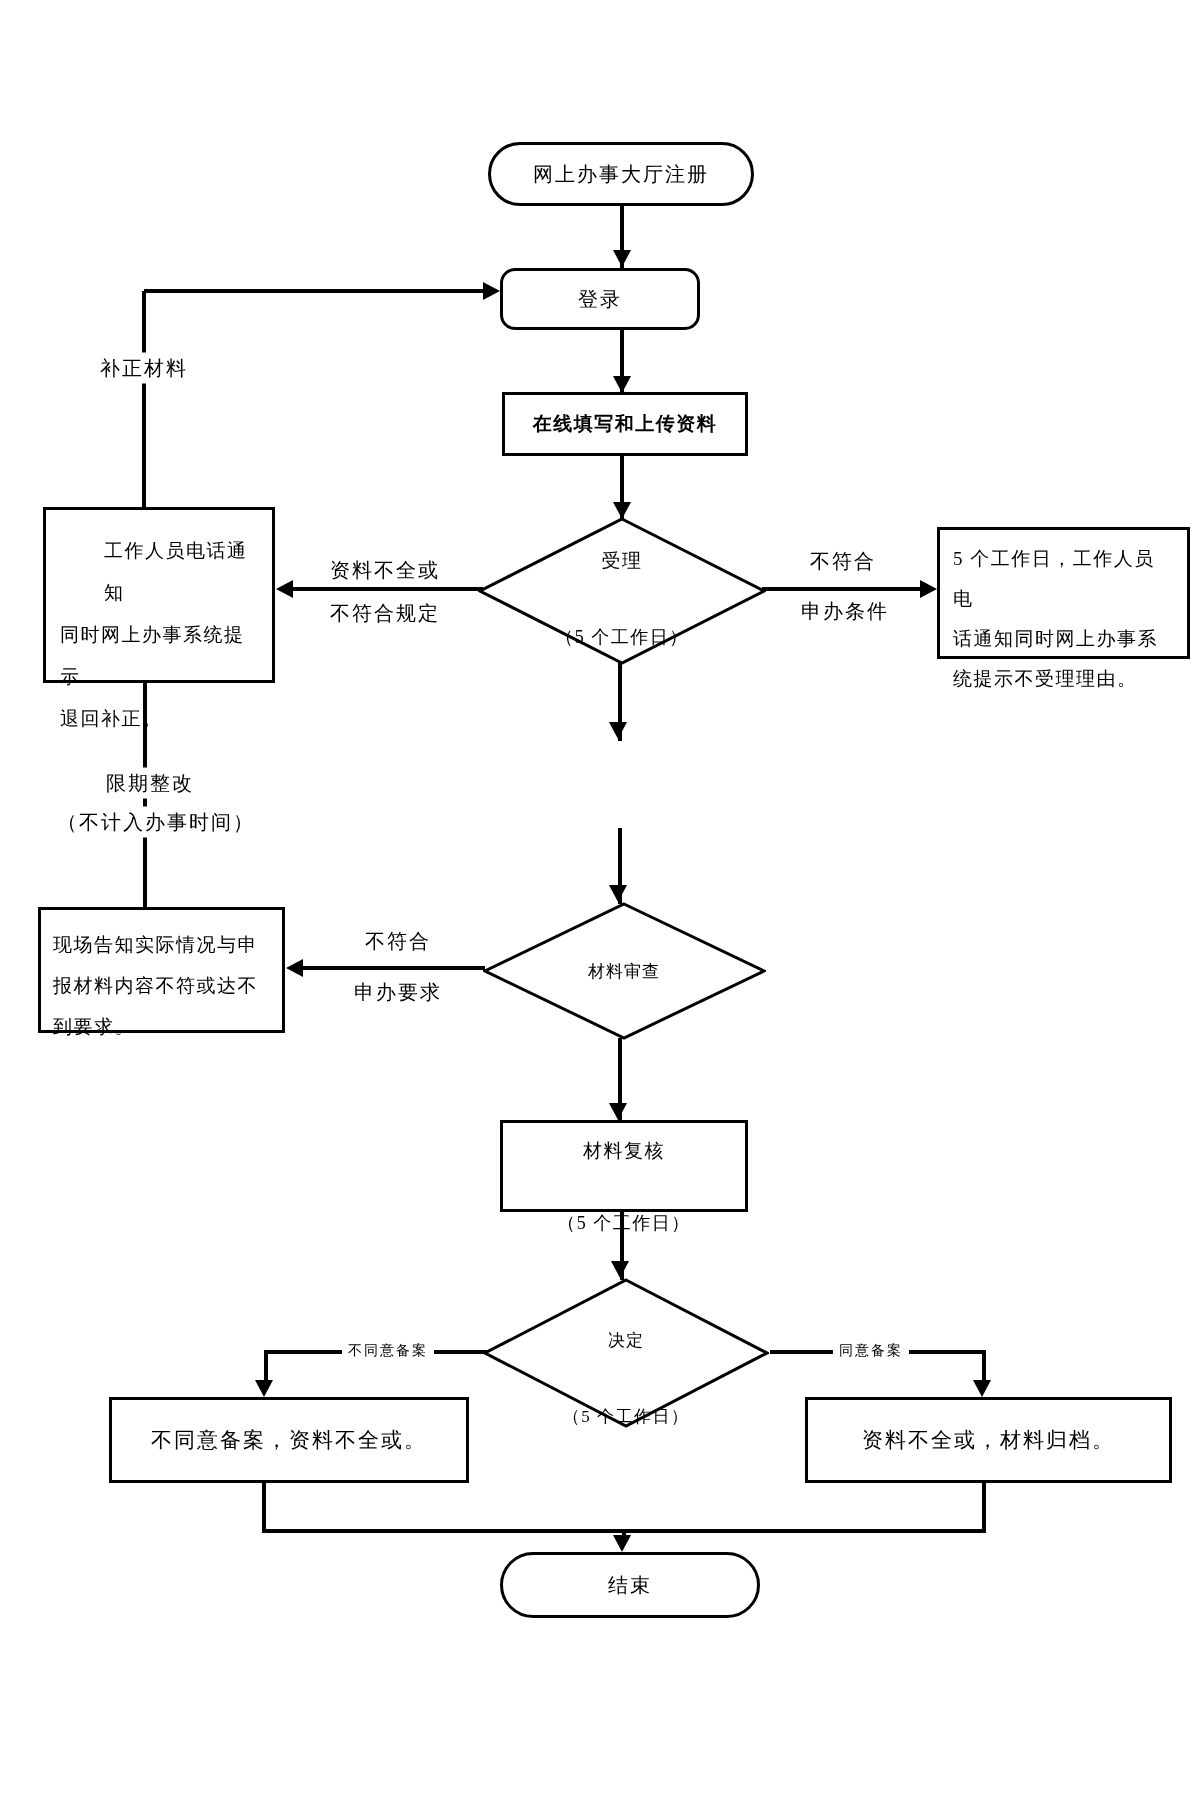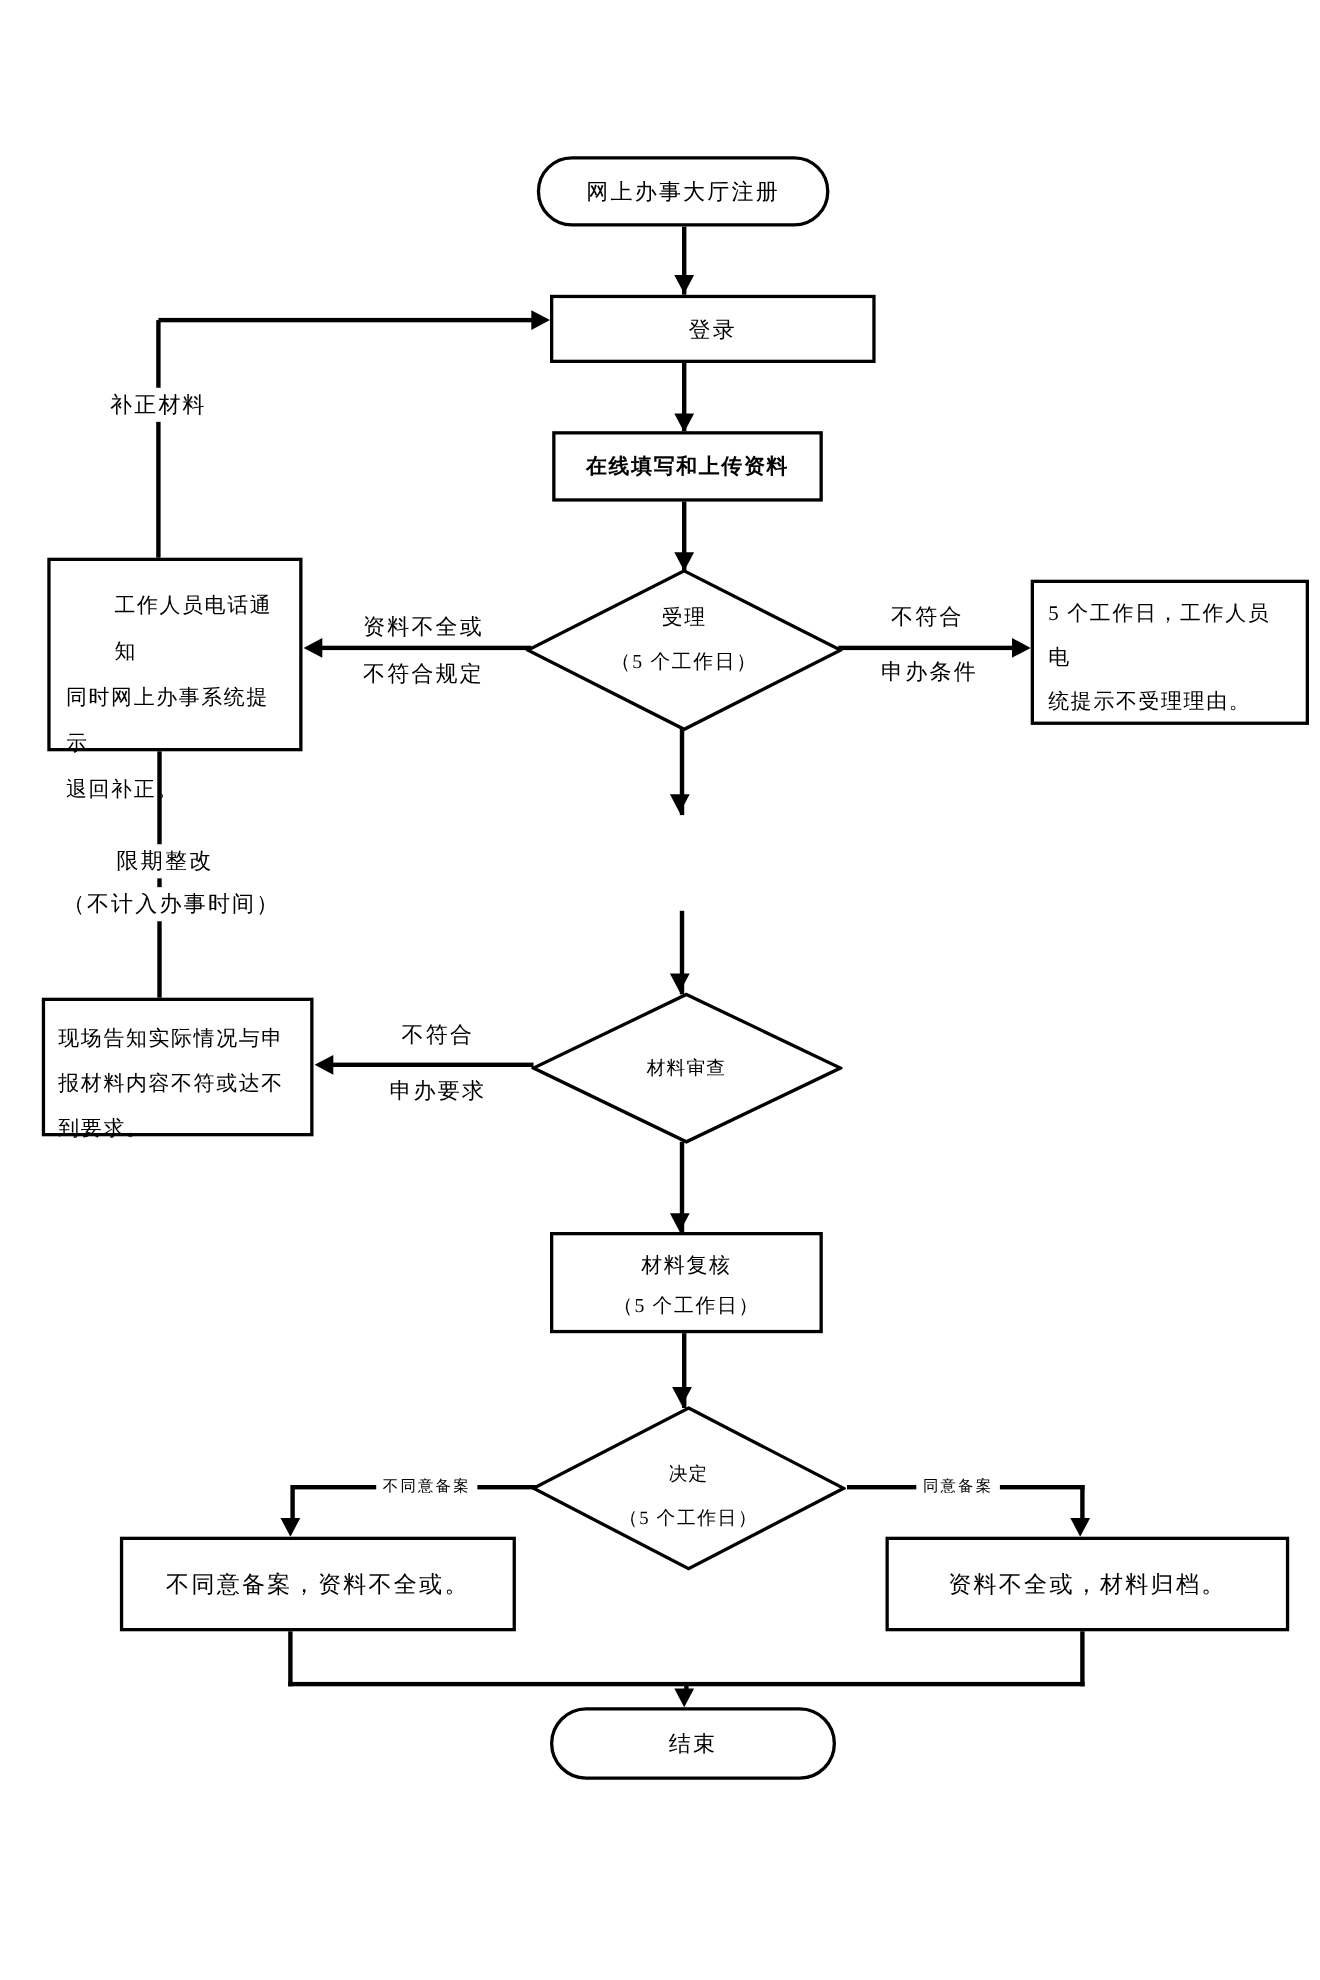--- a/index.html
+++ b/index.html
@@ -11,21 +11,21 @@
   .box { position:absolute; border:3px solid #000; background:#fff; box-sizing:border-box; }
   .stadium { display:flex; align-items:center; justify-content:center; border-radius:34px; }
   .center-flex { display:flex; align-items:center; justify-content:center; }
   .line { position:absolute; background:#000; }
   .ah { position:absolute; width:0; height:0; }
   .ah.down  { border-left:9px solid transparent; border-right:9px solid transparent; border-top:17px solid #000; }
   .ah.left  { border-top:9px solid transparent; border-bottom:9px solid transparent; border-right:17px solid #000; }
   .ah.right { border-top:9px solid transparent; border-bottom:9px solid transparent; border-left:17px solid #000; }
   .txt { position:absolute; transform:translate(-50%,-50%); white-space:nowrap; }
   .whitebg { background:#fff; padding:2px 6px; }
-  .f18 { font-size:18px; letter-spacing:1.5px; }
+  .f18 { font-size:18px; letter-spacing:1.5px;margin-top:36px; }
   .f19 { font-size:19px; letter-spacing:1.5px; }
   .f20 { font-size:20px; letter-spacing:2px; }
   .f21 { font-size:21px; letter-spacing:2px; }
   .f22 { font-size:14px; letter-spacing:2px; }
   .para { font-size:19px; letter-spacing:1.5px; }
   .bl { display:block; }
   .diamond-svg { position:absolute; }
   .notify-return-box { padding:20px 14px 0 14px; }
   .notify-return-box .bl { line-height:42px; }
   .notify-return-box .indent { padding-left:44px; }
@@ -90,21 +90,21 @@
   <div class="line" style="left:262px; top:1481px; width:4px; height:52px;"></div>
   <div class="line" style="left:982px; top:1481px; width:4px; height:52px;"></div>
   <div class="line" style="left:262px; top:1529px; width:724px; height:4px;"></div>
   <div class="line" style="left:622px; top:1531px; width:4px; height:8px;"></div>
   <div class="ah down" style="left:613px; top:1535px;"></div>
 
   <div class="box stadium f20" style="left:488px; top:142px; width:266px; height:64px;">
     <span>网上办事大厅注册</span>
   </div>
 
-  <div class="box center-flex f20" style="left:500px; top:268px; width:296px; height:62px;">
+  <div class="box center-flex f20" style="left:500px; top:268px; width:200px; height:62px;border-radius:15px;">
     <span>登录</span>
   </div>
 
   <div class="box center-flex f19" style="left:502px; top:392px; width:246px; height:64px;font-weight:bold;">
     <span>在线填写和上传资料</span>
   </div>
 
   <svg class="diamond-svg" style="left:478px; top:517px;" width="288" height="148" viewBox="0 0 288 148">
     <polygon points="144,2 286,74 144,146 2,74" fill="#ffffff" stroke="#000000" stroke-width="3"></polygon>
   </svg>
@@ -112,20 +112,21 @@
   <div class="txt f18" style="left:622px; top:601px;">（5 个工作日）</div>
 
   <div class="box para notify-return-box" style="left:43px; top:507px; width:232px; height:176px;">
     <span class="bl indent">工作人员电话通知</span>
     <span class="bl">同时网上办事系统提示</span>
     <span class="bl">退回补正。</span>
   </div>
 
   <div class="box para notify-reject-box" style="left:937px; top:527px; width:253px; height:132px;">
     <span class="bl">5 个工作日，工作人员电</span>
+    <span class="bl">话通知同时网上办事系</span>
     <span class="bl">统提示不受理理由。</span>
   </div>
 
 
   <svg class="diamond-svg" style="left:483px; top:902px;" width="283" height="138" viewBox="0 0 283 138">
     <polygon points="141,2 281,69 141,136 2,69" fill="#ffffff" stroke="#000000" stroke-width="3"></polygon>
   </svg>
   <div class="txt" style="left:624px; top:971px; font-size:17px; letter-spacing:1px;">材料审查</div>
 
   <div class="box para onsite-box" style="left:38px; top:907px; width:247px; height:126px;">

